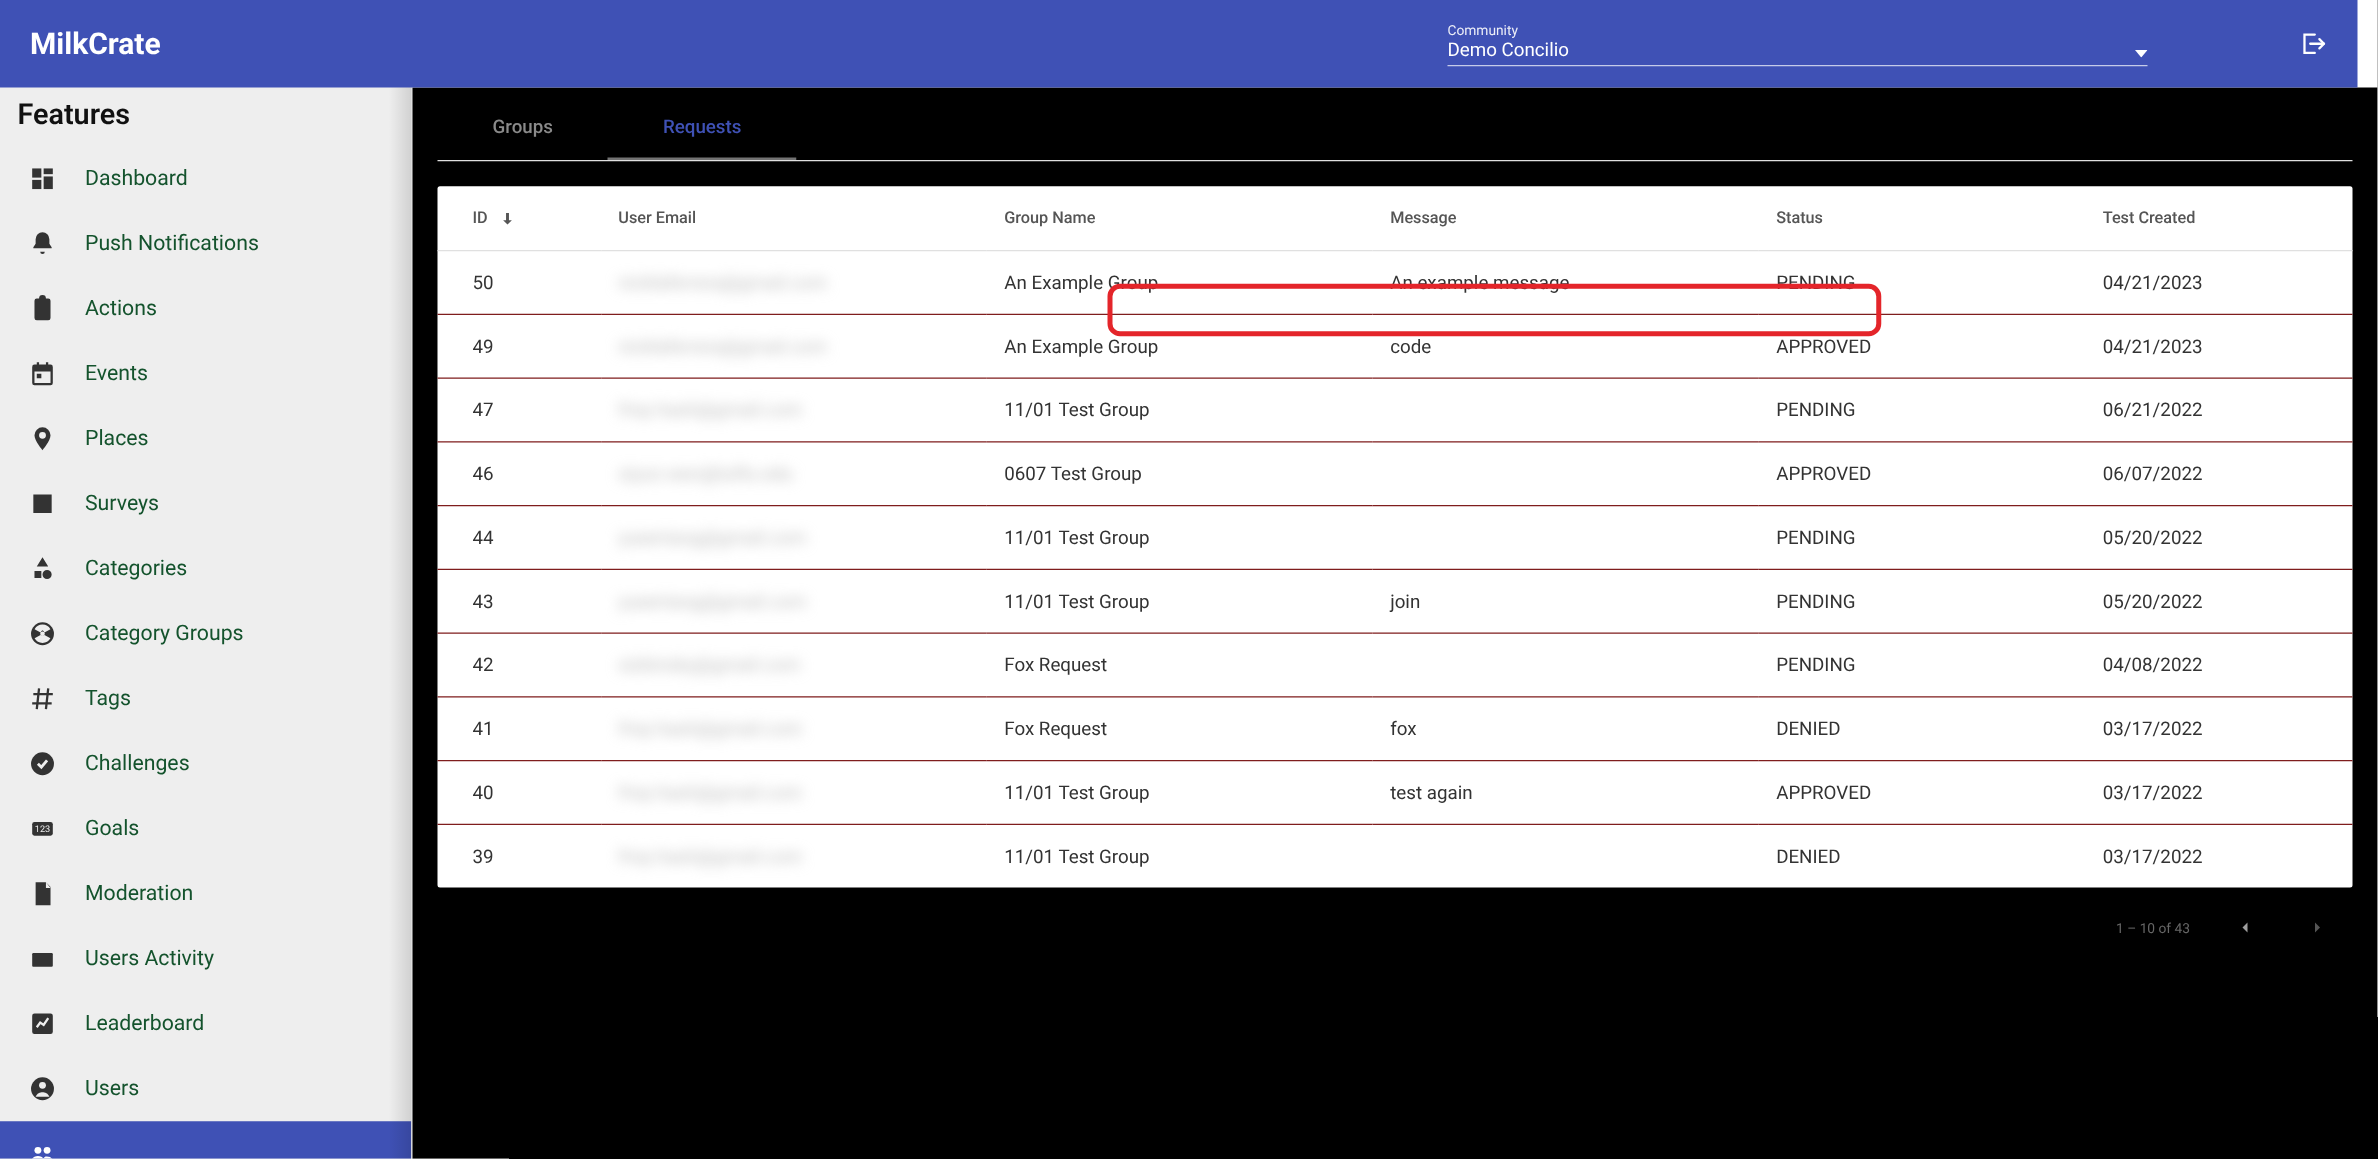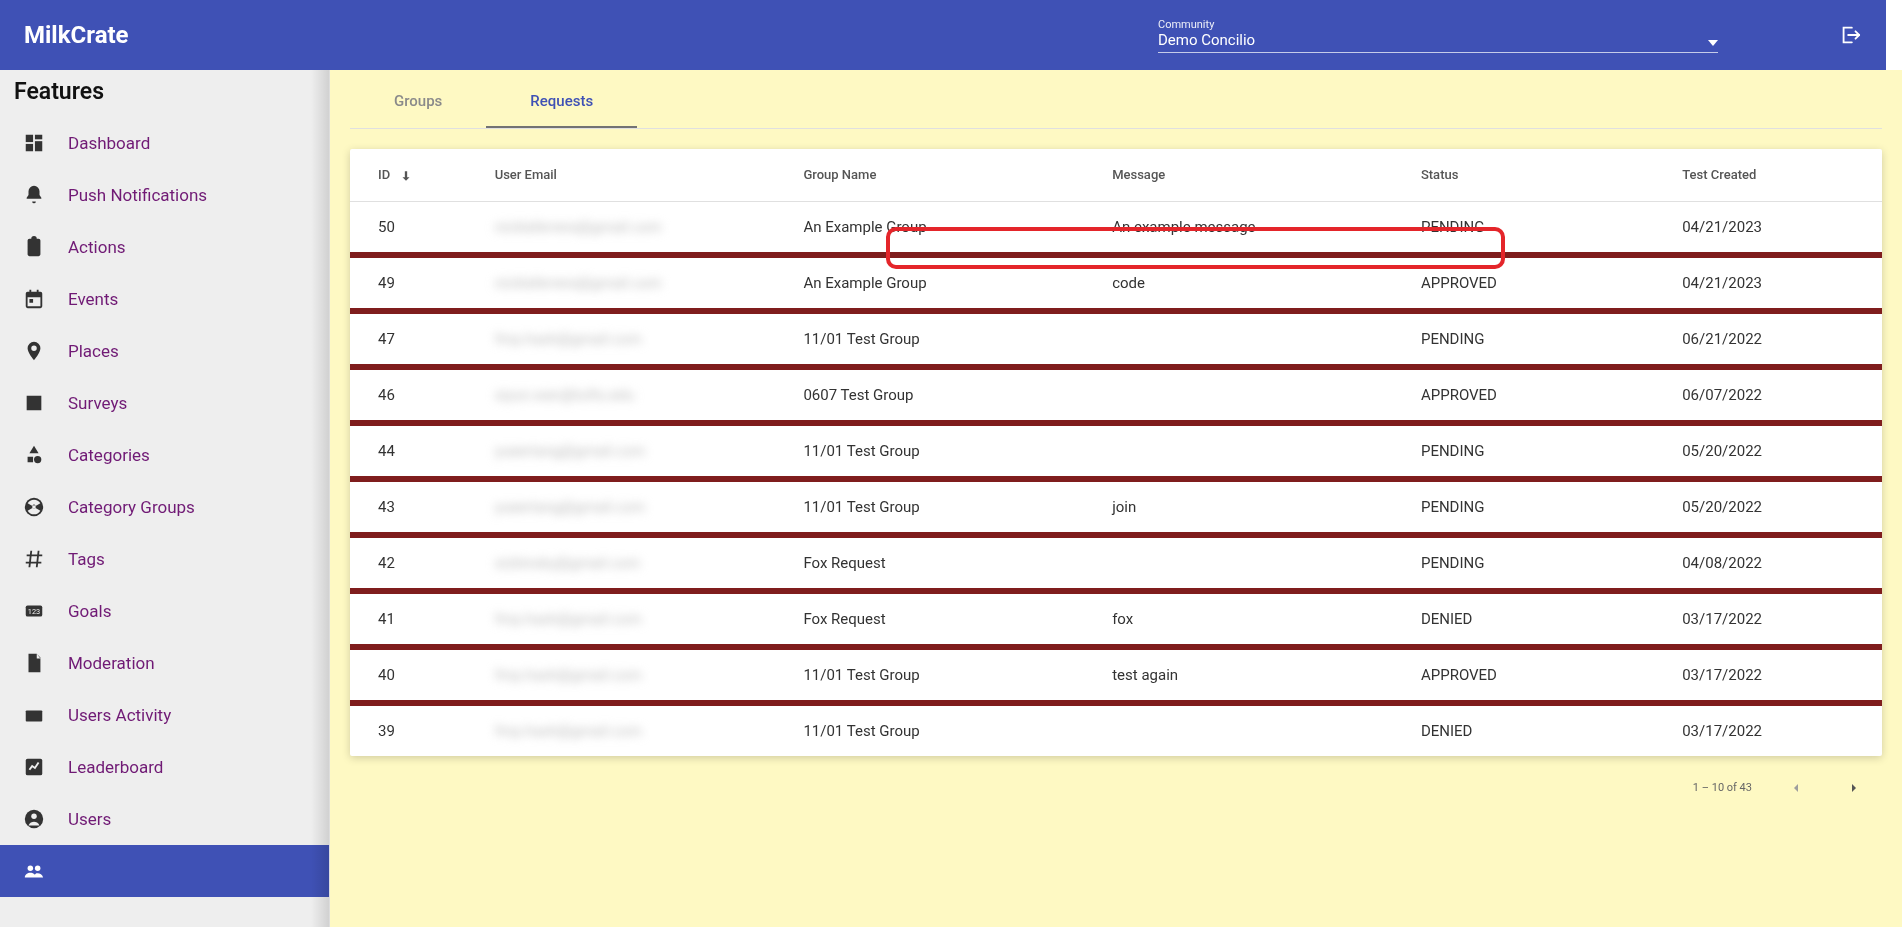--- a/index.html
+++ b/index.html
@@ -16,37 +16,37 @@
   .community-value { font-size:15px; }
   .community-value-row .caret { margin-left:auto; }
   .caret svg { width:10px; height:6px; fill:#fff; }
   .logout { width:24px; height:24px; display:flex; align-items:center; justify-content:center; cursor:pointer; }
   .logout svg { width:22px; height:22px; stroke:#fff; fill:none; stroke-width:2; }
 
   
   .sidebar { position:absolute; top:56px; left:0; width:330px; bottom:0; background:#EEEEEE; border-right:1px solid #ddd; overflow:hidden;}
   .sidebar .hdr { padding:22px 14px 12px; font-size:23px; font-weight:600; color:#111; }
   .sidebar-items { display:flex; flex-direction:column; }
-  .sb-item { display:flex; align-items:center; gap:22px; padding:14px 22px; font-size:17px; color:#701a75; cursor:pointer; }
+  .sb-item { display:flex; align-items:center; gap:22px; padding:14px 22px; font-size:17px; color:#14532d; cursor:pointer; }
   .sb-item.active { background:#3F51B5; color:#fff; }
   .sb-item .icon { width:24px; height:24px; display:flex; align-items:center; justify-content:center; }
   .sb-item svg { width:22px; height:22px; fill:#333; }
   .sb-item.active svg { fill:#fff; }
   .sb-scroll-shadow { position:absolute; right:0; top:0; bottom:0; width:18px; background:linear-gradient(to left, rgba(0,0,0,0.12), rgba(0,0,0,0)); }
 
   
-  .content { position:absolute; top:70px; left:330px; right:0; bottom:0; background:#fef9c3; padding:0 20px 0 20px; overflow:hidden;}
+  .content { position:absolute; top:70px; left:330px; right:0; bottom:0; background:#000000; padding:0 20px 0 20px; overflow:hidden;}
   .tabbar { display:flex; align-items:center; border-bottom:1px solid #e0e0e0; margin-top:4px;}
   .tab { padding:18px 44px 16px; font-size:15px; color:#8a8a8a; font-weight:500; cursor:pointer; border-bottom:2px solid transparent;}
   .tab.active { color:#3F51B5; border-bottom:2px solid #737373; }
 
   .card { margin-top:20px; background:#fff; box-shadow:0 2px 8px rgba(0,0,0,0.18); border-radius:2px; }
   table { width:100%; border-collapse:collapse; }
   thead th { text-align:left; font-size:13px; font-weight:500; color:#555; padding:18px 14px; border-bottom:1px solid #e0e0e0;}
-  tbody td { font-size:15px; color:#333; padding:16px 14px; border-bottom:6px solid #7f1d1d; white-space:nowrap;}
+  tbody td { font-size:15px; color:#333; padding:16px 14px; border-bottom:1px solid #7f1d1d; white-space:nowrap;}
   tbody tr:last-child td { border-bottom:none; }
   .col-id { width:110px; padding-left:28px !important;}
   .col-email { width:260px; }
   .col-group { width:260px; }
   .col-msg { width:260px; }
   .col-status { width:220px; }
   .col-date { width:180px; }
   .sort-arrow { display:inline-block; margin-left:6px; }
   .sort-arrow svg { width:14px; height:14px; fill:#555; vertical-align:middle;}
   .blur { filter: blur(5px); color:#bbb;}
@@ -154,20 +154,29 @@
         </span>
       <span>Category Groups</span>
     </div>
     <div class="sb-item">
       <span class="icon">
           <svg viewBox="0 0 24 24">
             <path d="M9 3L7 21M17 3l-2 18M4 8h17M3 16h17" stroke="#333" stroke-width="2" fill="none"></path>
           </svg>
         </span>
       <span>Tags</span>
+    </div>
+    <div class="sb-item">
+      <span class="icon">
+          <svg viewBox="0 0 24 24">
+            <circle cx="12" cy="12" r="10"></circle>
+            <path d="M8 12l3 3 5-6" stroke="#EEE" stroke-width="2.5" fill="none"></path>
+          </svg>
+        </span>
+      <span>Challenges</span>
     </div>
     <div class="sb-item">
       <span class="icon">
           <svg viewBox="0 0 24 24">
             <rect x="3" y="6" width="18" height="12" rx="2"></rect>
             <text x="12" y="15" font-size="8" text-anchor="middle" fill="#EEE">123</text>
           </svg>
         </span>
       <span>Goals</span>
     </div>

